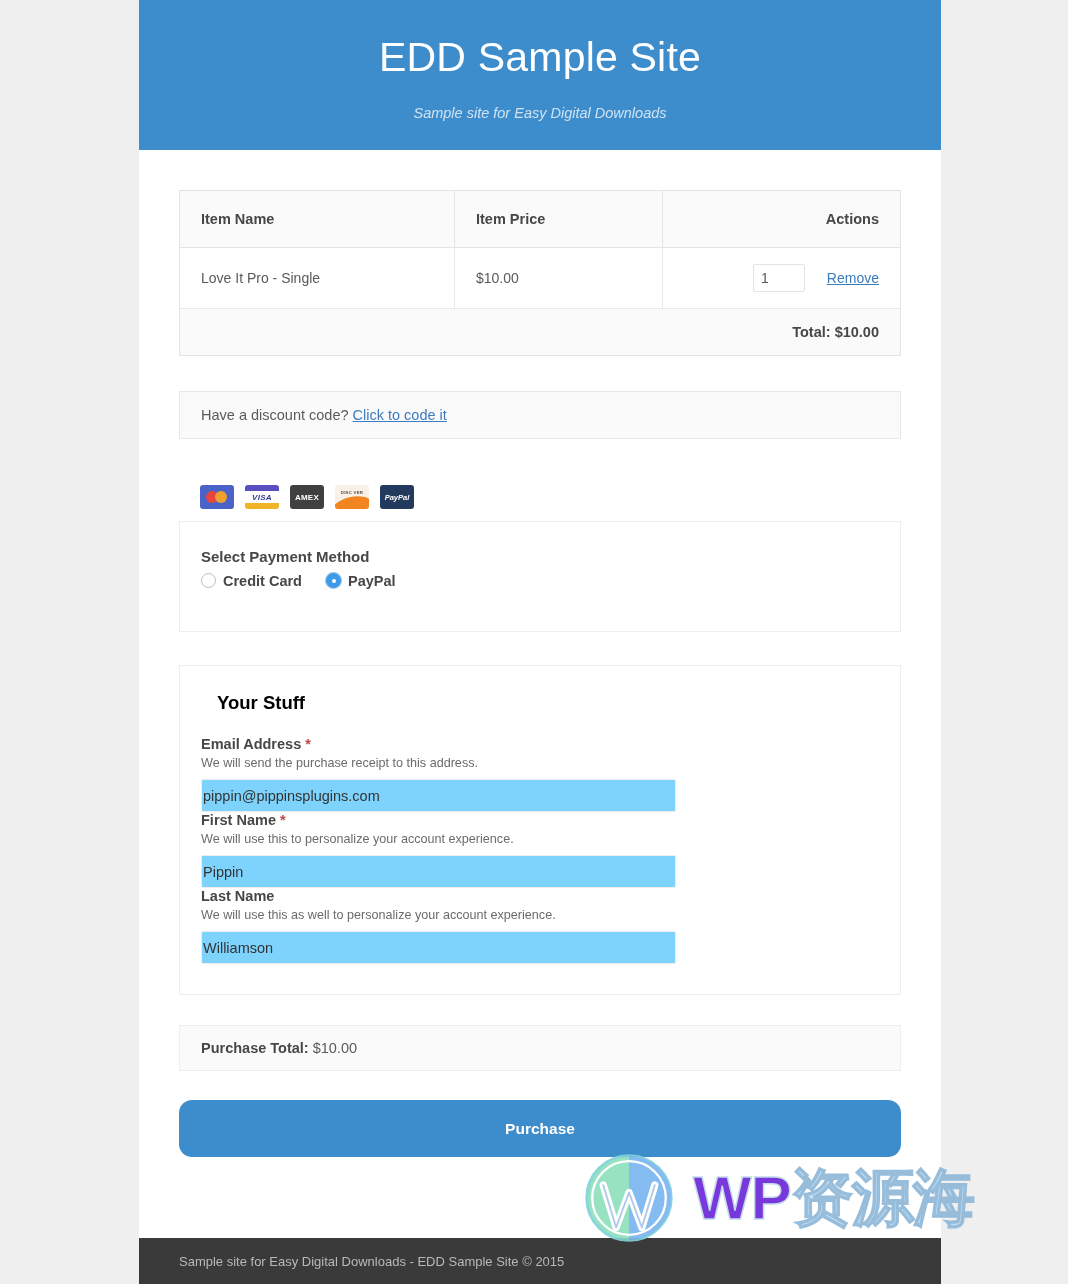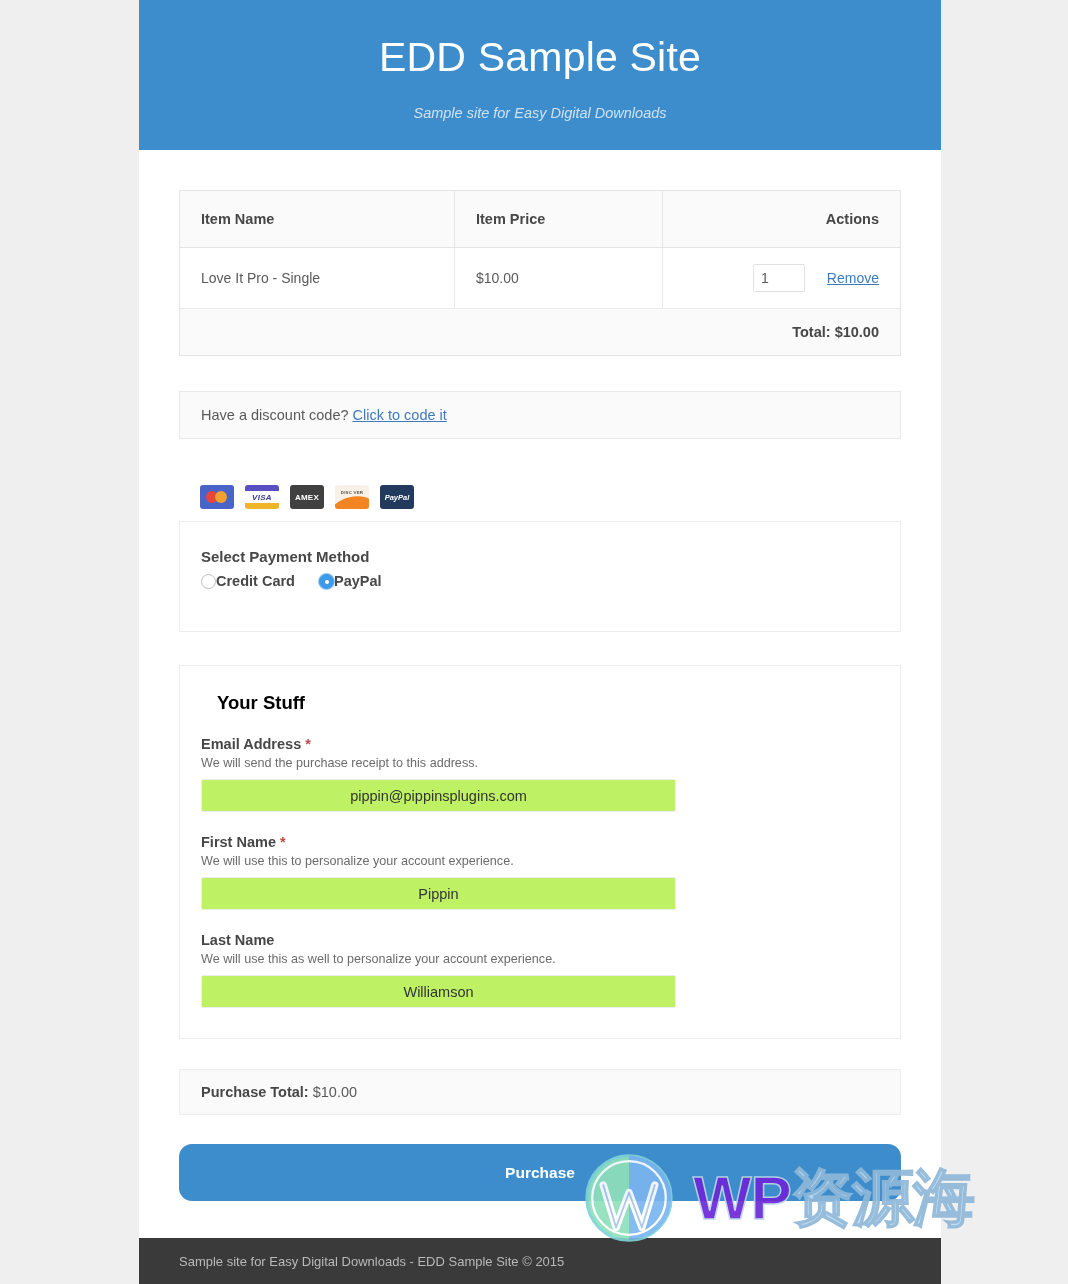--- a/index.html
+++ b/index.html
@@ -180,21 +180,21 @@
     color: #474747;
     margin: 0 0 8px 0;
   }
   .legend-big {
     font-size: 18.5px;
     font-weight: bold;
     color: #000000;
     margin: 0 0 22px 16px;
   }
   .gateway-opts { display: flex; align-items: center; gap: 24px; }
-  .gw { display: flex; align-items: flex-end; gap: 0; }
+  .gw { display: flex; align-items: flex-start; gap: 7px; }
   .radio {
     width: 15px; height: 15px;
     border-radius: 50%;
     border: 1px solid #bdbdbd;
     background: #fff;
     display: inline-block;
     position: relative;
     flex: none;
   }
   .radio.checked {
@@ -206,47 +206,46 @@
     content: "";
     position: absolute;
     left: 5px; top: 5px;
     width: 4px; height: 4px;
     border-radius: 50%;
     background: #ffffff;
   }
   .gw-label { font-size: 14.5px; font-weight: bold; color: #474747; }
 
   
-  .field { margin-bottom: 22px; }
+  .field { }
   .field:last-child { margin-bottom: 0; }
   .field-label {
     font-size: 14.5px;
     font-weight: bold;
     color: #474747;
     display: block;
     margin-bottom: 4px;
   }
   .req { color: #b94a48; font-weight: bold; }
   .field-desc {
     font-size: 12.6px;
     color: #6b6b6b;
     display: block;
     margin-bottom: 9px;
   }
   .text-input {
     width: 475px;
     height: 33px;
     border: 1px solid #ededed;
     border-radius: 2px;
-    background: #bef264;
+    background: #7dd3fc;
     font-size: 14.5px;
     color: #333333;
-    padding: 0 20px;
+    padding: 0 1px;
     font-family: "Liberation Sans", sans-serif;
-    text-align: center;
   }
 
   
   .purchase-total {
     border: 1px solid #ededed;
     background: #fafafa;
     padding: 14px 21px;
     font-size: 14.5px;
     color: #5a5a5a;
     margin-bottom: 29px;

